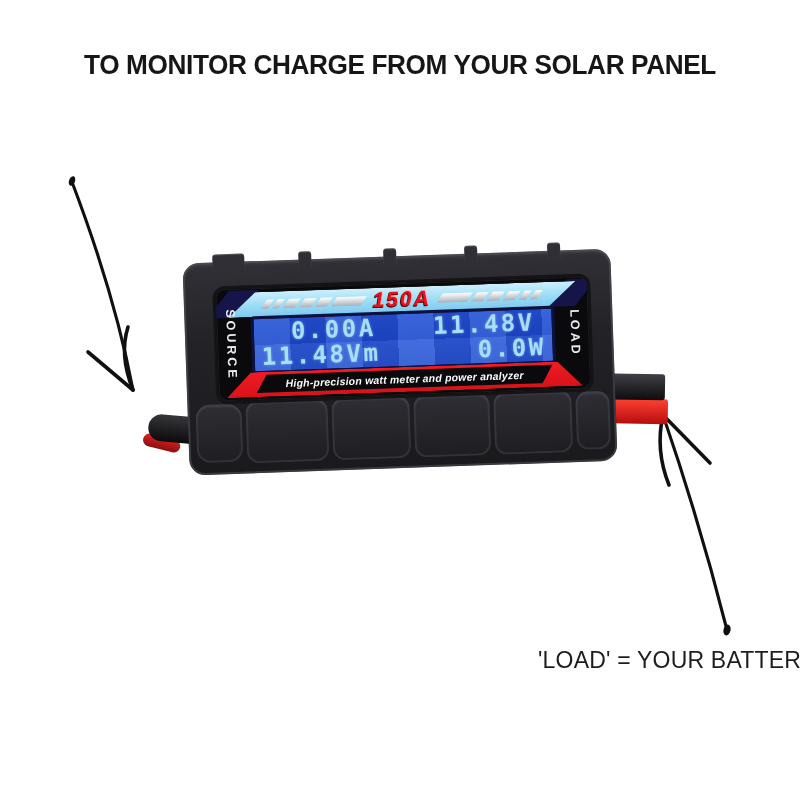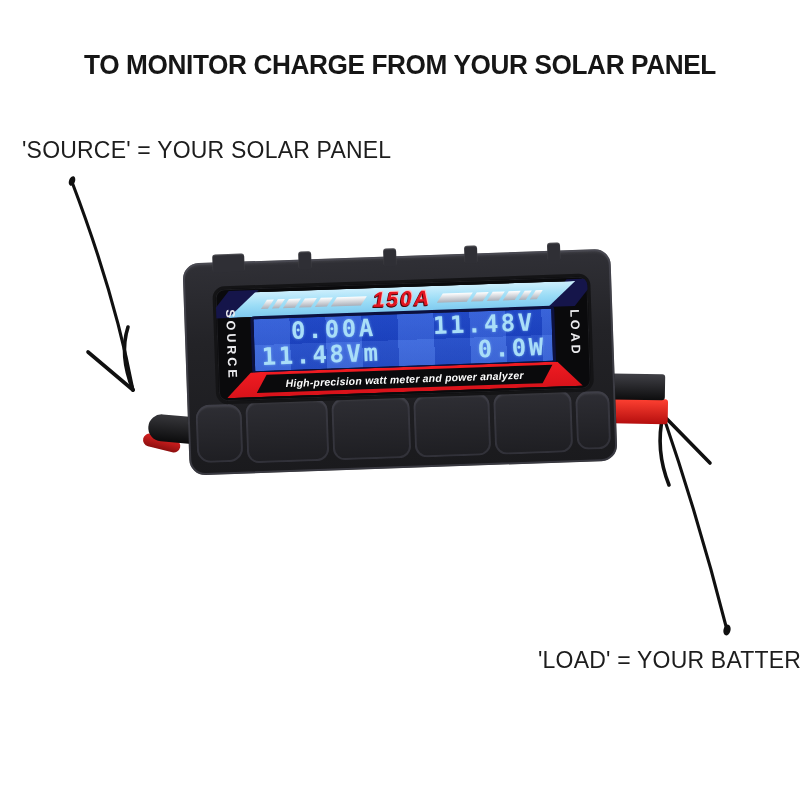--- a/index.html
+++ b/index.html
@@ -126,21 +126,20 @@
   .side-source{left:7px;}
   .side-load{right:7px;}
 </style>
 </head>
 <body>
 
 <div class="stage">
 
   <h1 class="page-title">TO MONITOR CHARGE FROM YOUR SOLAR PANEL</h1>
 
-  <div class="anno anno-source">'SOURCE' = YOUR SOLAR PANEL</div>
   <div class="anno anno-load">'LOAD' = YOUR BATTERY</div>
 
   <svg class="arrow arrow-left" viewBox="0 0 100 240">
     <ellipse cx="17" cy="13" rx="3" ry="5" fill="#101010" transform="rotate(20 17 13)"></ellipse>
     <path class="shaft" d="M17,14 Q60,127 78,222"></path>
     <path class="barb" d="M78,222 L33,184"></path>
     <path class="barb" d="M78,222 Q64,187 73,159"></path>
   </svg>
 
   <svg class="arrow arrow-right" viewBox="0 0 100 235">

